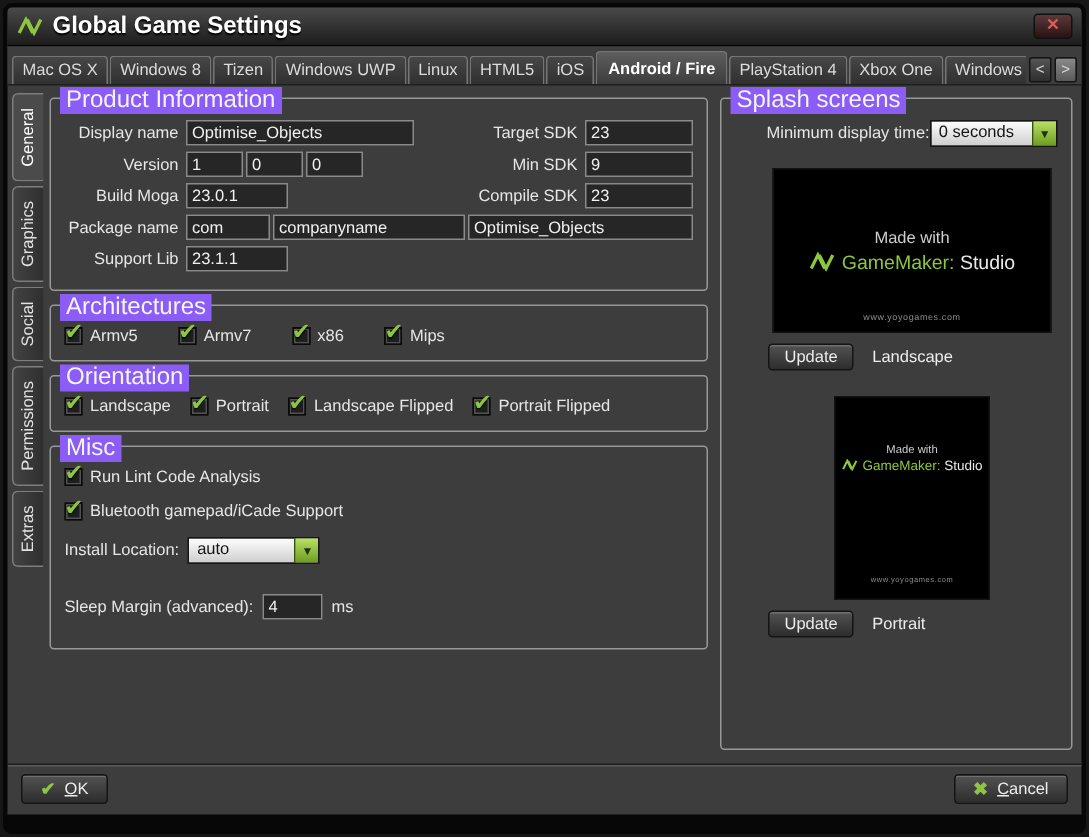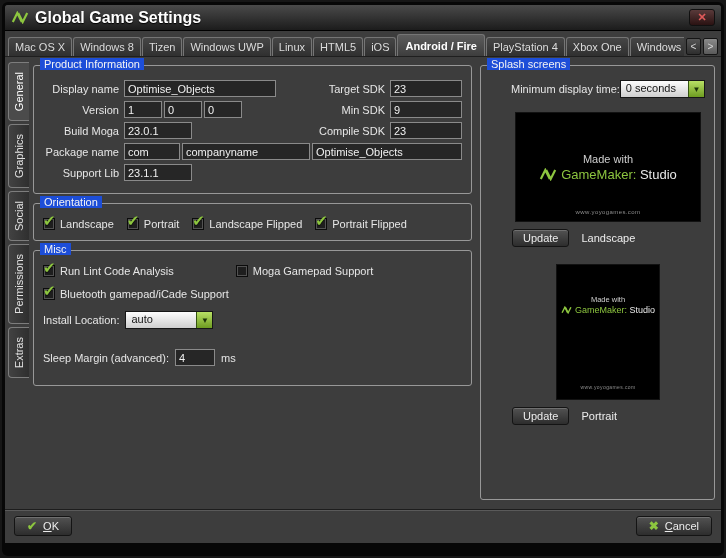--- a/index.html
+++ b/index.html
@@ -35,21 +35,21 @@
     background:linear-gradient(90deg,#424242,#2f2f2f);border:1px solid #7d7d7d;border-right:none;
     border-radius:4px 0 0 4px;cursor:default;}
   .side-tab.active{background:#4b4b4b;}
   .vtext{writing-mode:vertical-rl;transform:rotate(180deg);font-size:11px;color:#e2e2e2;}
   .side-tab.active .vtext{color:#ffffff;}
   .content{flex:1;display:flex;gap:8px;min-width:0;padding:4px 2px 0 4px;}
   .left-col{flex:0 0 392px;display:flex;flex-direction:column;}
   .right-col{flex:1;min-width:0;display:flex;flex-direction:column;}
   
   .group{position:relative;border:1px solid #989898;border-radius:3px;padding:14px 9px 8px;margin-bottom:9px;}
-  .legend{position:absolute;top:-8px;left:6px;background:#1d4ed8;padding:0 4px;font-size:11px;color:#f4f4f4;}
+  .legend{position:absolute;top:-8px;left:6px;background:#8b5cf6;padding:0 4px;font-size:16px;color:#f4f4f4;}
   
   .row{display:flex;align-items:center;margin-bottom:4px;}
   .lbl{font-size:11px;color:#e6e6e6;flex:0 0 auto;}
   .lbl.l{width:76px;text-align:right;margin-right:5px;}
   .lbl.r{width:82px;text-align:right;margin-right:5px;margin-left:auto;}
   .inp{background:#262626;border:1px solid #8a8a8a;color:#f0f0f0;font-family:"Liberation Sans",sans-serif;
     font-size:11px;height:17px;padding:0 3px;}
   .w152{width:152px}.w72{width:72px}.w38{width:38px;margin-right:2px}.w68{width:68px}
   .w56{width:56px;margin-right:2px}.w110{width:128px;margin-right:2px}.wfill{flex:1;min-width:0}
   .w40{width:40px}
@@ -193,20 +193,41 @@
             <input class="inp w56" value="com" style="">
             <input class="inp w110" value="companyname" style="">
             <input class="inp wfill" value="Optimise_Objects" style="">
           </div>
           <div class="row">
             <span class="lbl l">Support Lib</span>
             <input class="inp w68" value="23.1.1" style="">
           </div>
         </div>
 
+        <div class="group">
+          <span class="legend">Architectures</span>
+          <div class="row" style="margin-bottom:2px;gap:27px;">
+            <label class="ck">
+                  <span class="box checked"></span>
+                  <span>Armv5</span>
+                </label>
+            <label class="ck">
+                  <span class="box checked"></span>
+                  <span>Armv7</span>
+                </label>
+            <label class="ck">
+                  <span class="box checked"></span>
+                  <span>x86</span>
+                </label>
+            <label class="ck">
+                  <span class="box checked"></span>
+                  <span>Mips</span>
+                </label>
+          </div>
+        </div>
 
         <div class="group">
           <span class="legend">Orientation</span>
           <div class="row" style="margin-bottom:2px;gap:13px;">
             <label class="ck">
                   <span class="box checked"></span>
                   <span>Landscape</span>
                 </label>
             <label class="ck">
                   <span class="box checked"></span>
@@ -222,24 +243,20 @@
                 </label>
           </div>
         </div>
 
         <div class="group misc">
           <span class="legend">Misc</span>
           <div class="row">
             <label class="ck">
                   <span class="box checked"></span>
                   <span>Run Lint Code Analysis</span>
-                </label>
-            <label class="ck moga">
-                  <span class="box"></span>
-                  <span>Moga Gamepad Support</span>
                 </label>
           </div>
           <div class="row">
             <label class="ck">
                   <span class="box checked"></span>
                   <span>Bluetooth gamepad/iCade Support</span>
                 </label>
           </div>
           <div class="row">
             <span class="lbl">Install Location:</span>

